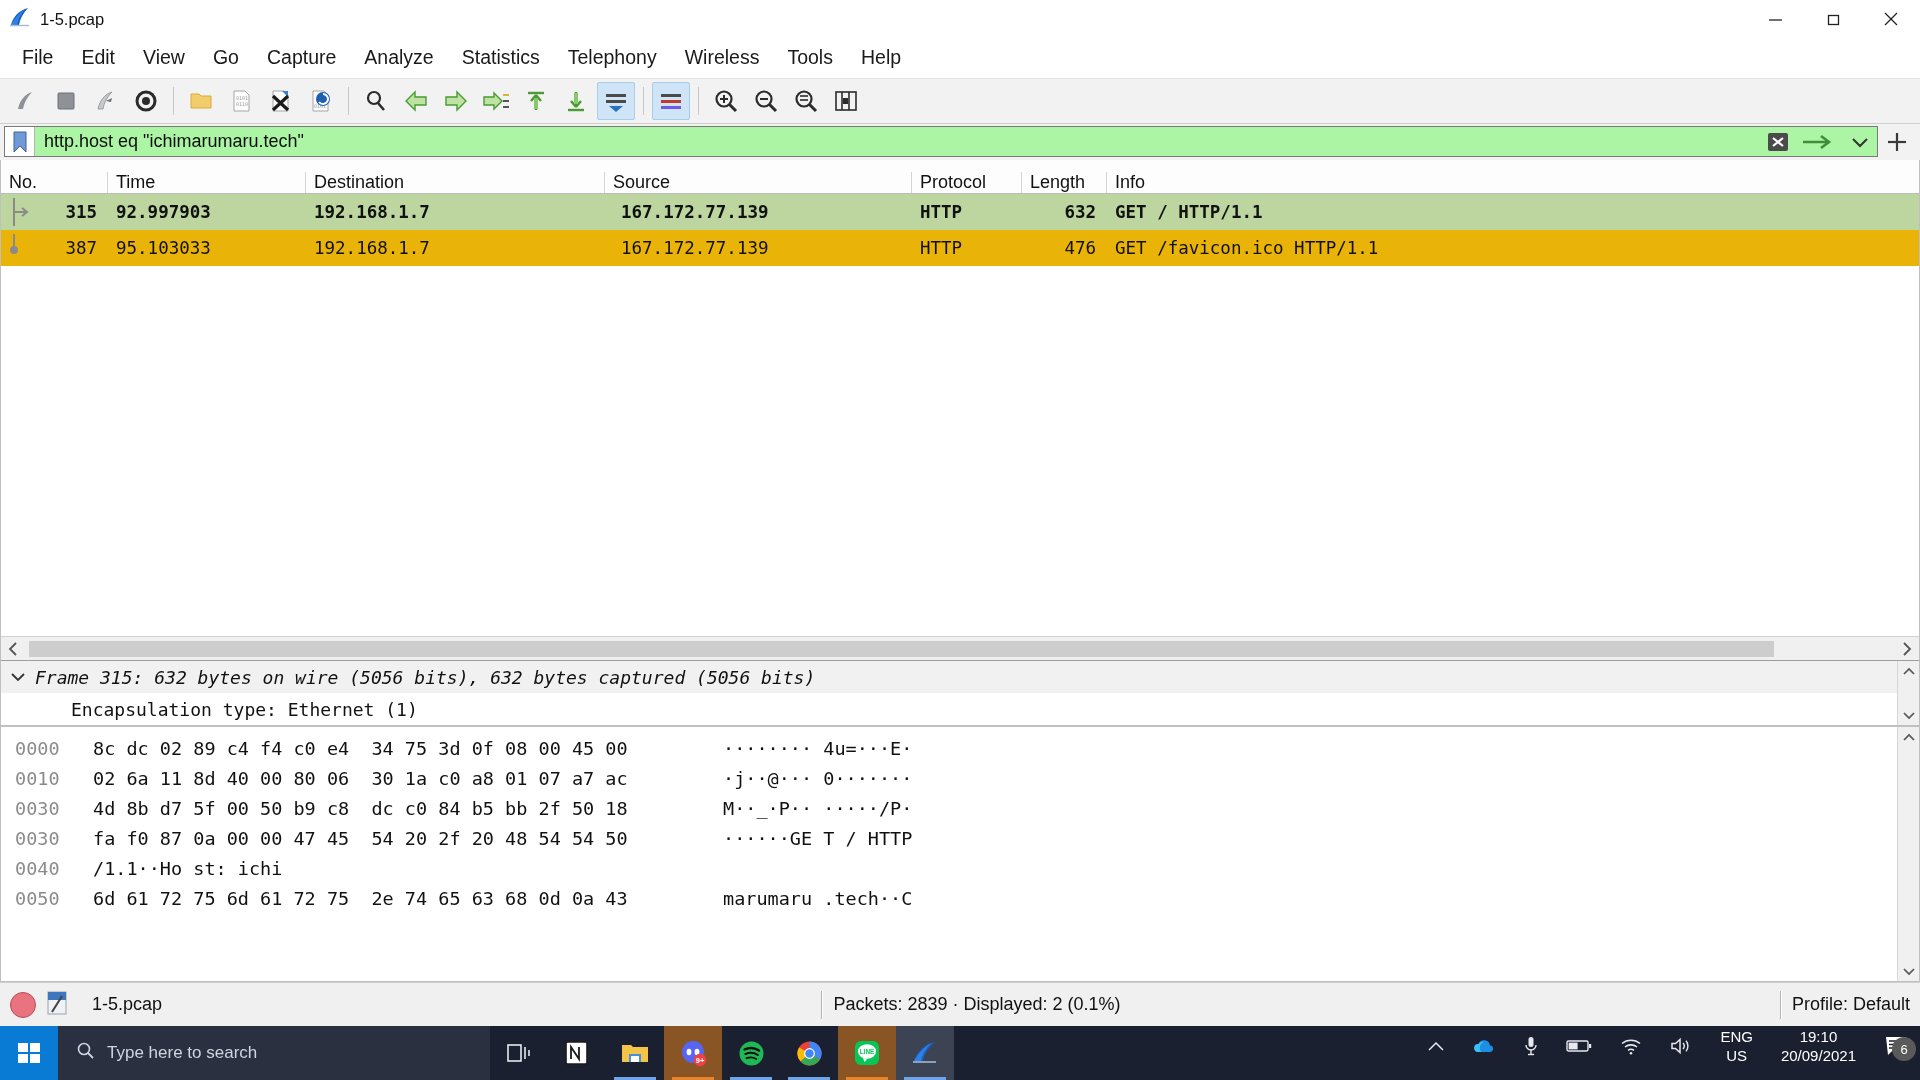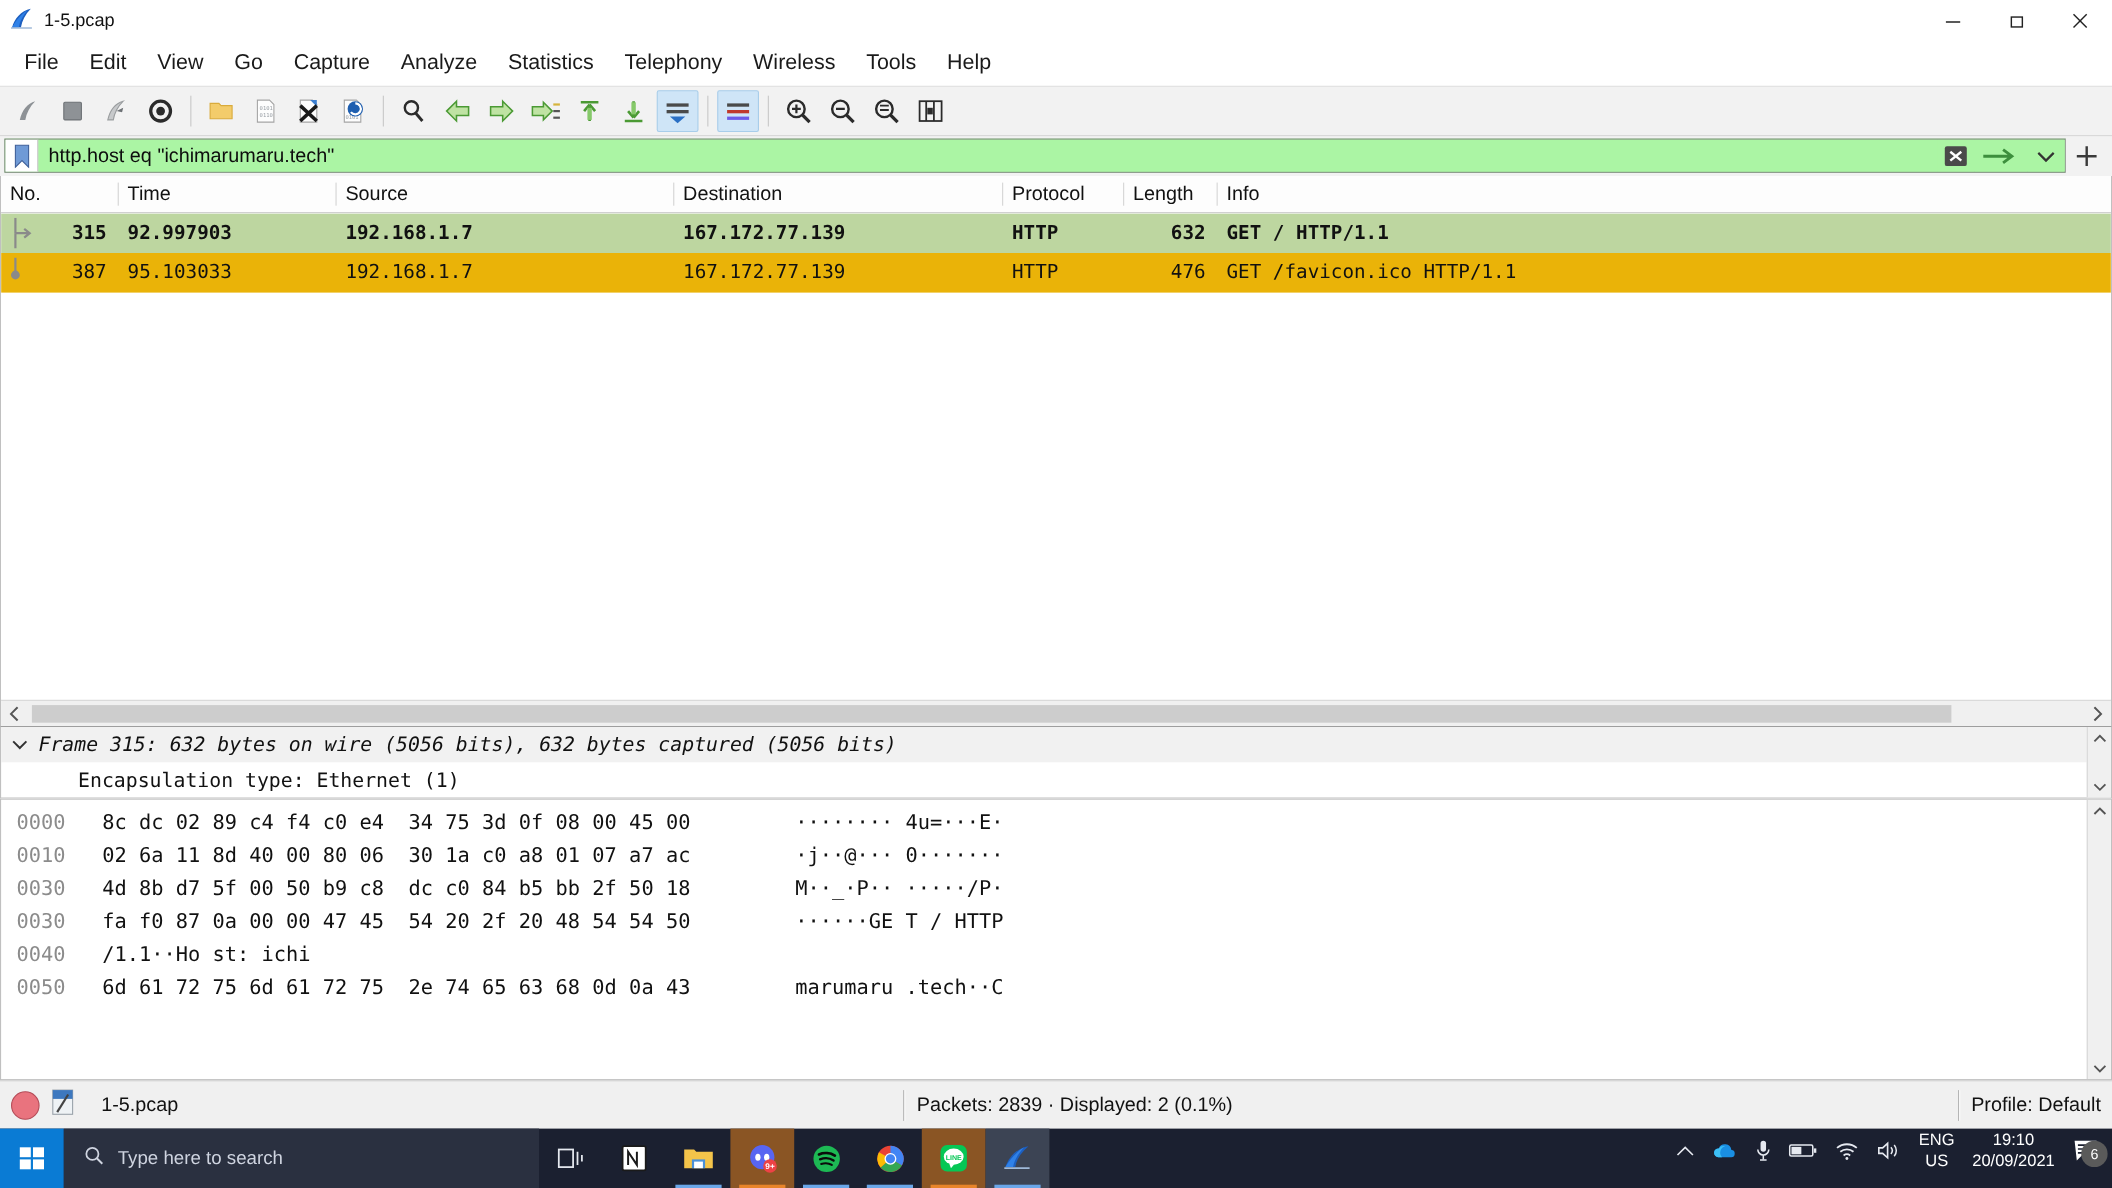--- a/index.html
+++ b/index.html
@@ -75,21 +75,21 @@
   .filter-drop  { width: 34px; }
   .filter-plus {
     width: 38px; display: flex; align-items: center; justify-content: center;
     font-size: 26px; color: #3a3a3a; background: #f2f2f2;
   }
 
   
   .packet-pane { flex: 0 0 500px; display: flex; flex-direction: column; background:#fff;
                  border-left:1px solid #c0c0c0; border-right:1px solid #c0c0c0; }
   .plist-head {
-    height: 34px; flex: 0 0 34px; display: flex; align-items: center;
+    height: 34px; flex: 0 0 34px; display: flex; align-items: flex-end;
     background: #fdfdfd; border-bottom: 1px solid #bdbdbd;
   }
   .col-h {
     display: flex; align-items: center; font-size: 18px; color: #111;
     padding-left: 8px; border-right: 1px solid #d4d4d4; white-space: nowrap; overflow: hidden;
   }
   .plist-body { flex: 1 1 auto; position: relative; overflow: hidden; background: #fff; }
   .prow { height: 36px; display: flex; align-items: center; font-family: "DejaVu Sans Mono", monospace; font-size: 17.5px; color: #111; }
   .prow.sel { background: #bdd6a0; font-weight: bold; }
   .prow.alt { background: #eab308; }
@@ -151,21 +151,21 @@
   .start-btn { width: 58px; height: 54px; display:flex; align-items:center; justify-content:center; background:#0a7bd4;}
   .search-box {
     width: 432px; height: 54px; background: #2a3040; display: flex; align-items: center; gap: 12px;
     padding-left: 18px; color: #cfd4e0; font-size: 17px;
   }
   .tb-icons { display: flex; align-items: center; height: 54px; }
   .tb-app { width: 58px; height: 54px; display: flex; align-items: center; justify-content: center; position: relative; }
   .tb-app.run-orange { background: #8a5524; }
   .tb-app.run-wire { background: #3c4454; }
   .tb-app .underline { position: absolute; bottom: 0; left: 8px; right: 8px; height: 3px; }
-  .tray { position: absolute; right: 0; top: 0; height: 40px; display: flex; align-items: center; gap: 16px; padding-right: 10px; }
+  .tray { position: absolute; right: 0; top: 0; height: 40px; display: flex; align-items: center; gap: 28px; padding-right: 10px; }
   .tray-ico { color: #e6e9f0; display: flex; align-items: center; }
   .tray-lang { color: #ffffff; font-size: 15px; text-align: center; line-height: 1.28; }
   .tray-clock { color: #ffffff; font-size: 15px; text-align: center; line-height: 1.28; }
   .tray-notif { position: relative; display:flex; align-items:center; }
   .notif-badge {
     position: absolute; right: -6px; bottom: -4px; width: 24px; height: 24px; border-radius: 50%;
     background: #5a5a5a; color: #fff; font-size: 13px; display: flex; align-items: center; justify-content: center;
   }
 </style>
 </head>
@@ -388,22 +388,22 @@
         <line x1="2" y1="11" x2="20" y2="11" stroke="#3a3a3a" stroke-width="2.2"></line>
       </svg>
     </div>
   </div>
 
   <div class="packet-pane">
 
     <div class="plist-head">
       <div class="col-h" style="width:107px">No.</div>
       <div class="col-h" style="width:198px">Time</div>
+      <div class="col-h" style="width:299px">Destination</div>
       <div class="col-h" style="width:307px">Source</div>
-      <div class="col-h" style="width:299px">Destination</div>
       <div class="col-h" style="width:110px">Protocol</div>
       <div class="col-h" style="width:85px">Length</div>
       <div class="col-h" style="flex:1 1 auto;border-right:0">Info</div>
     </div>
 
     <div class="plist-body">
 
       <div class="prow sel">
         <div class="marker-col">
           <svg width="26" height="28" viewBox="0 0 26 28">

